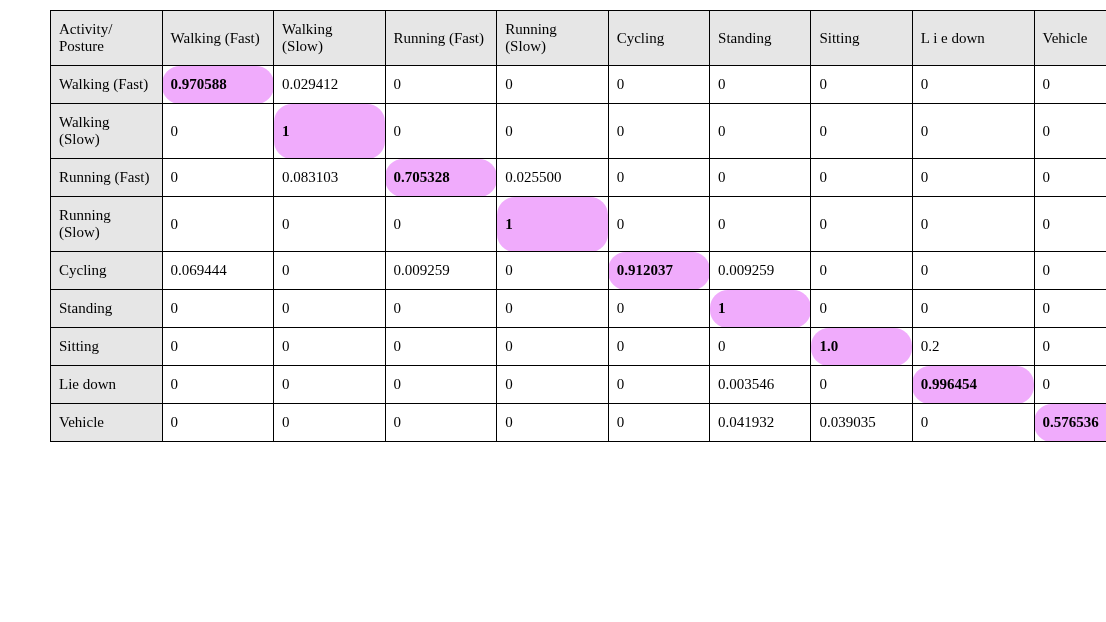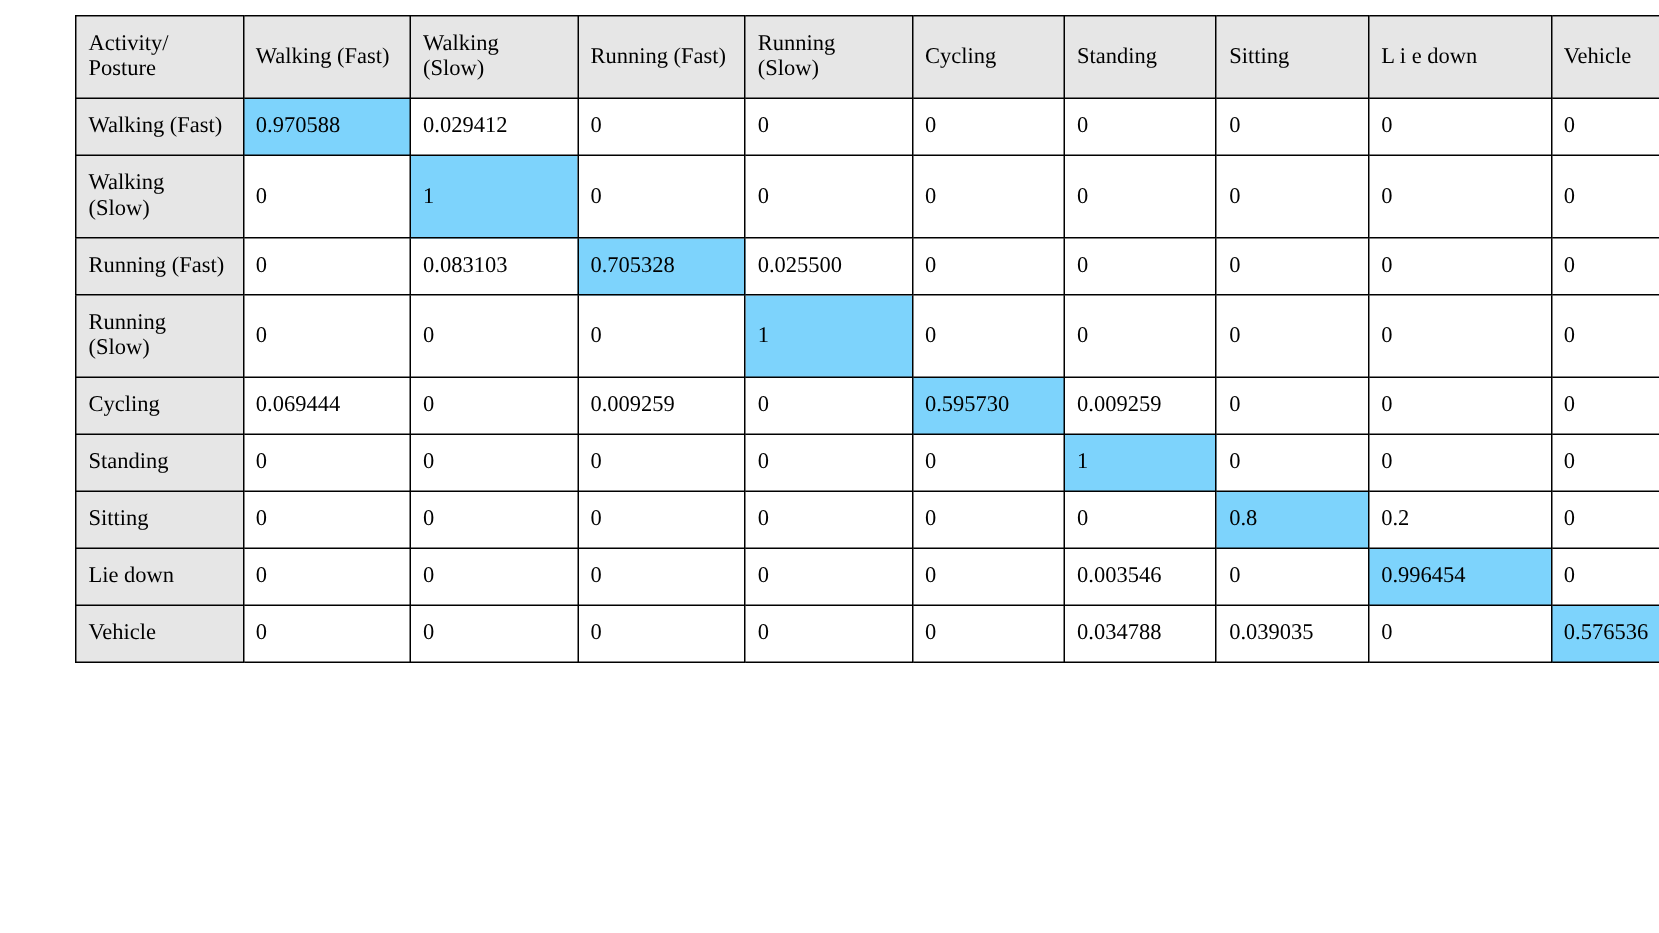--- a/index.html
+++ b/index.html
@@ -24,22 +24,23 @@
     font-weight: normal;
     word-wrap: break-word;
   }
   th {
     background: #e6e6e6;
   }
   td.rowhdr {
     background: #e6e6e6;
   }
   td.diag {
-    background: #7dd3fc;
-    font-weight: normal;
+    background: #f0abfc;
+    font-weight: bold;
+    border-radius: 18px;
   }
 </style>
 </head>
 <body>
 
 <table>
   <colgroup id="cg">
       <col style="width: 110px;">
       <col style="width: 110px;">
       <col style="width: 110px;">
@@ -113,21 +114,21 @@
         <td>0</td>
         <td>0</td>
         <td>0</td>
       </tr>
       <tr>
         <td class="rowhdr">Cycling</td>
         <td>0.069444</td>
         <td>0</td>
         <td>0.009259</td>
         <td>0</td>
-        <td class="diag">0.595730</td>
+        <td class="diag">0.912037</td>
         <td>0.009259</td>
         <td>0</td>
         <td>0</td>
         <td>0</td>
       </tr>
       <tr>
         <td class="rowhdr">Standing</td>
         <td>0</td>
         <td>0</td>
         <td>0</td>
@@ -139,21 +140,21 @@
         <td>0</td>
       </tr>
       <tr>
         <td class="rowhdr">Sitting</td>
         <td>0</td>
         <td>0</td>
         <td>0</td>
         <td>0</td>
         <td>0</td>
         <td>0</td>
-        <td class="diag">0.8</td>
+        <td class="diag">1.0</td>
         <td>0.2</td>
         <td>0</td>
       </tr>
       <tr>
         <td class="rowhdr">Lie down</td>
         <td>0</td>
         <td>0</td>
         <td>0</td>
         <td>0</td>
         <td>0</td>
@@ -162,19 +163,19 @@
         <td class="diag">0.996454</td>
         <td>0</td>
       </tr>
       <tr>
         <td class="rowhdr">Vehicle</td>
         <td>0</td>
         <td>0</td>
         <td>0</td>
         <td>0</td>
         <td>0</td>
-        <td>0.034788</td>
+        <td>0.041932</td>
         <td>0.039035</td>
         <td>0</td>
         <td class="diag">0.576536</td>
       </tr>
     </tbody>
 </table>
 
 </body></html>

